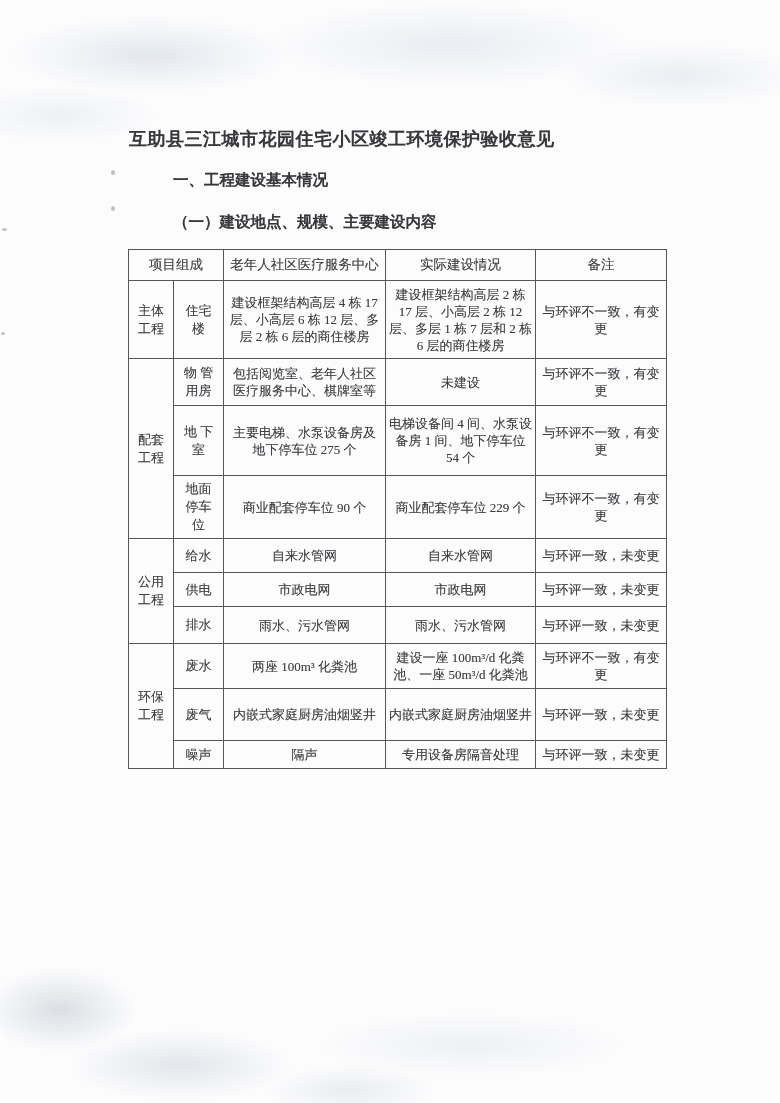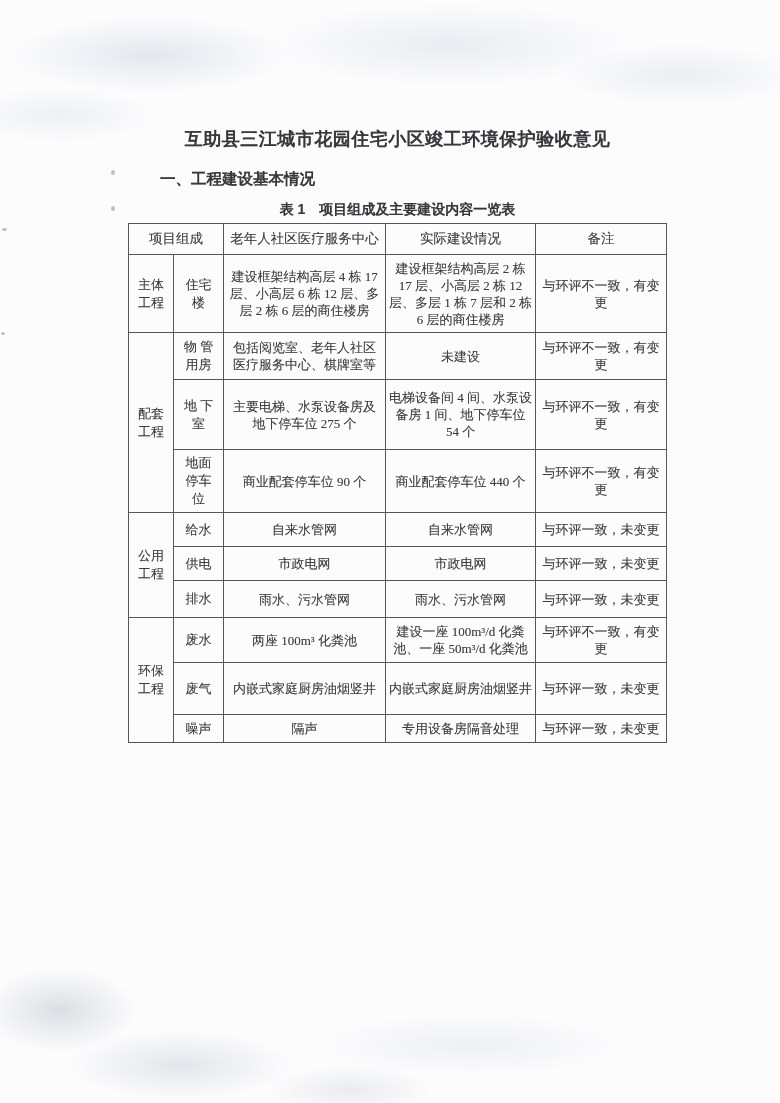--- a/index.html
+++ b/index.html
@@ -20,27 +20,27 @@
       radial-gradient(ellipse 220px 45px at 470px 1045px, rgba(205,212,222,.30), transparent 70%),
       radial-gradient(ellipse 120px 35px at 350px 1090px, rgba(198,205,215,.35), transparent 70%);
   }
   .speck{position:absolute;background:rgba(115,120,132,.45);border-radius:50%;}
   .doc{
     position:absolute;left:129px;top:126px;width:537px;
     text-shadow:0 0 .6px rgba(70,70,80,.38);
   }
   .title{
     font-family:"Liberation Sans","DejaVu Sans",sans-serif;
-    font-size:18px;font-weight:bold;text-align:center;
+    font-size:18px;font-weight:bold;text-align:left;
     line-height:26px;margin:0 0 12px 0;letter-spacing:.5px;color:#38383c;
   }
   .para{font-size:15px;line-height:29px;text-align:justify;text-indent:2em;margin:0;}
   .heading{
     font-family:"Liberation Sans","DejaVu Sans",sans-serif;
-    font-size:15.5px;font-weight:bold;line-height:29px;text-indent:2em;margin:0;color:#38383c;
+    font-size:15.5px;font-weight:bold;line-height:29px;text-indent:2em;margin:13px;color:#38383c;
   }
   .tbl-caption{
     font-family:"Liberation Sans","DejaVu Sans",sans-serif;
     font-size:14px;font-weight:bold;text-align:center;line-height:22px;margin:5px 0 3px 0;color:#38383c;
   }
   table.tbl{
     border-collapse:collapse;table-layout:fixed;width:538px;margin-left:-1px;border-radius:8px;
   }
   .tbl th,.tbl td{
     border:1.5px solid #55555a;padding:2px 3px;
@@ -59,23 +59,23 @@
   <div class="speck" style="left:2px;top:228px;width:5px;height:3px;"></div>
   <div class="speck" style="left:1px;top:332px;width:4px;height:3px;"></div>
   <div class="speck" style="left:111px;top:170px;width:4px;height:5px;"></div>
   <div class="speck" style="left:111px;top:206px;width:4px;height:5px;"></div>
 
   <div class="doc">
     <h1 class="title">互助县三江城市花园住宅小区竣工环境保护验收意见</h1>
 
 
     <p class="heading">一、工程建设基本情况</p>
+    <p class="heading">（一）建设地点、规模、主要建设内容</p>
 
 
-    <p class="tbl-caption">表 1　项目组成及主要建设内容一览表</p>
 
     <table class="tbl">
       <colgroup>
         <col style="width:45px">
           <col style="width:50px">
           <col style="width:162px">
           <col style="width:150px">
           <col style="width:131px">
       </colgroup>
       <tbody>
@@ -110,21 +110,21 @@
 室</td>
           <td>主要电梯、水泵设备房及地下停车位 275 个</td>
           <td>电梯设备间 4 间、水泵设备房 1 间、地下停车位 54 个</td>
           <td>与环评不一致，有变更</td>
         </tr>
         <tr style="height:63px">
           <td class="item">地面
 停车
 位</td>
           <td>商业配套停车位 90 个</td>
-          <td>商业配套停车位 440 个</td>
+          <td>商业配套停车位 229 个</td>
           <td>与环评不一致，有变更</td>
         </tr>
 
         <tr style="height:34px">
           <td class="grp" rowspan="3">公用
 工程</td>
           <td class="item">给水</td>
           <td>自来水管网</td>
           <td>自来水管网</td>
           <td>与环评一致，未变更</td>

